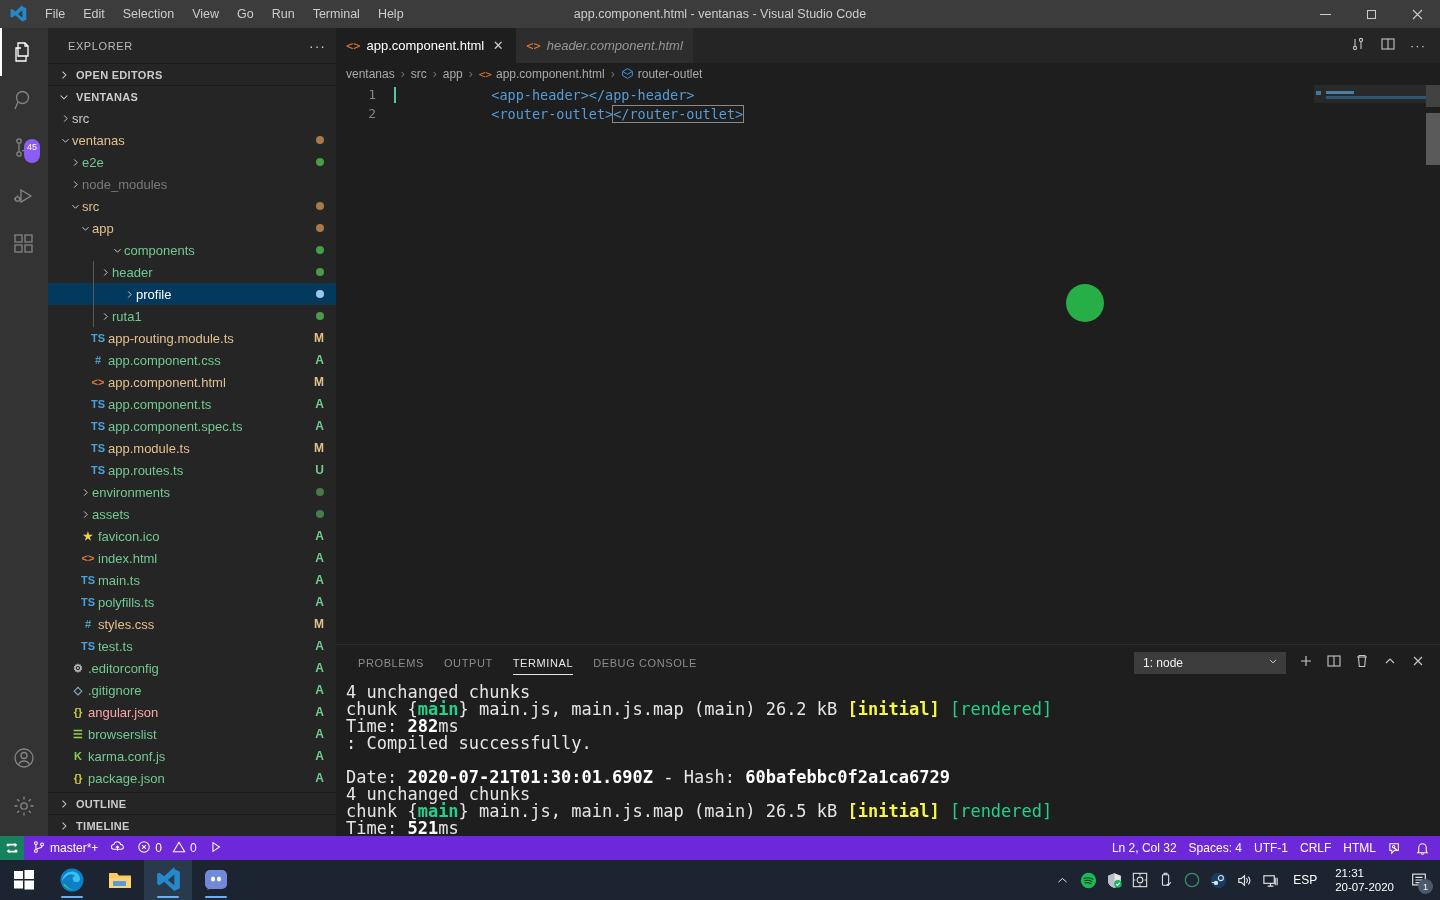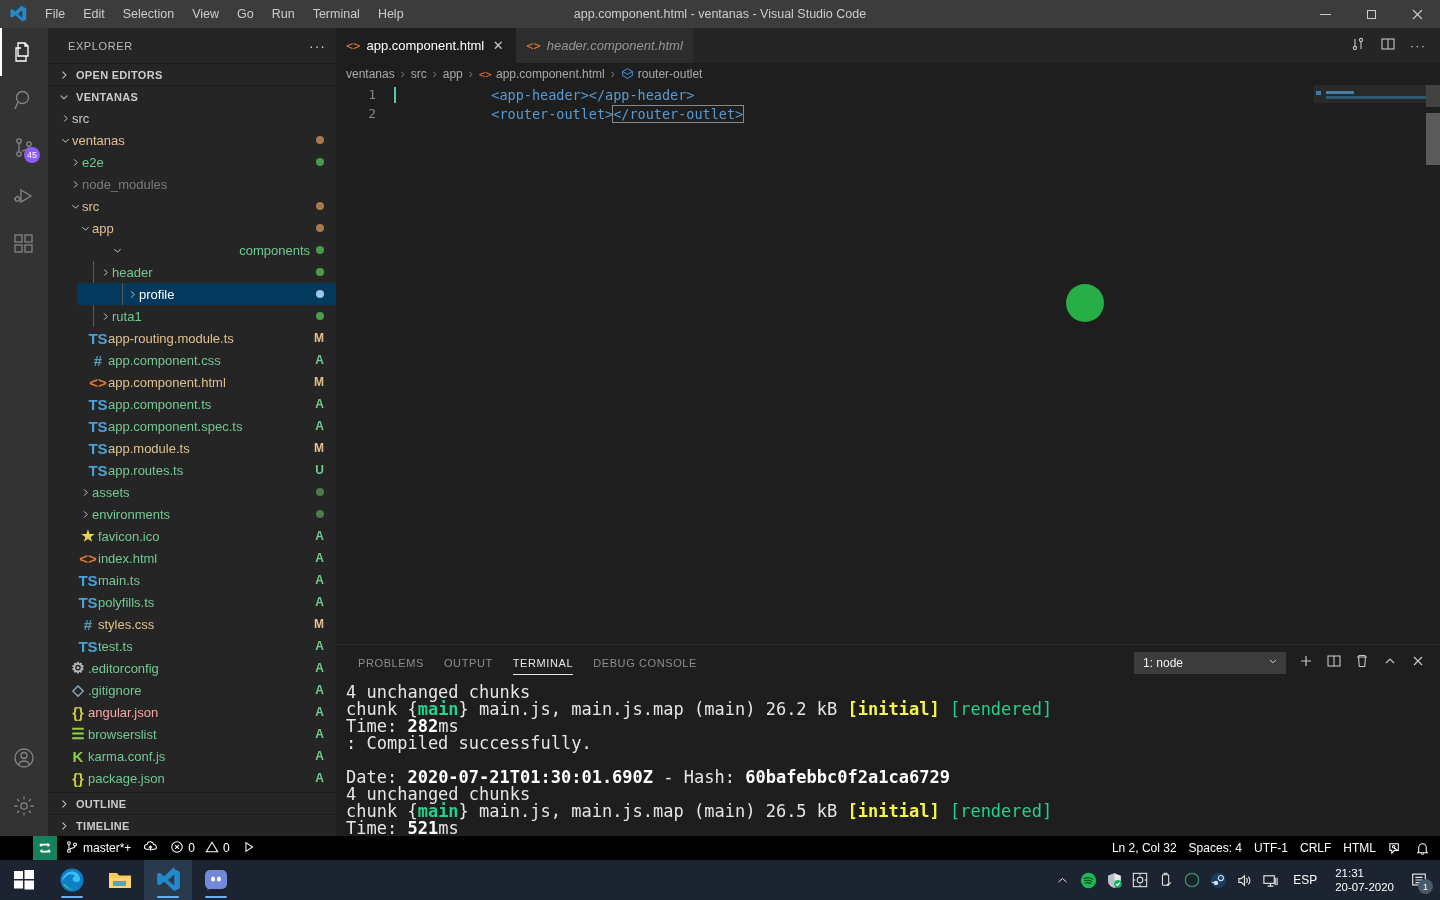--- a/index.html
+++ b/index.html
@@ -35,21 +35,21 @@
   }
   .act-icon {
     width: 48px; height: 48px; display: flex; align-items: center; justify-content: center;
     position: relative; color: #858585; cursor: pointer;
   }
   .act-icon.active { color: #ffffff; }
   .act-icon.active::before {
     content: ""; position: absolute; left: 0; top: 0; width: 2px; height: 48px; background: #ffffff;
   }
   .act-badge {
-    position: absolute; right: 8px; bottom: 9px; min-width: 16px; height: 16px; border-radius: 8px;
+    position: absolute; right: 8px; bottom: 9px; min-width: 16px; height: 24px; border-radius: 8px;
     background: #8b5cf6; color: #fff; font-size: 9px; line-height: 16px; text-align: center; padding: 0 3px;
     font-family: "Liberation Sans", sans-serif;
   }
   .act-spacer { flex: 1; }
 
   
   .sidebar {
     position: absolute; top: 28px; left: 48px; width: 288px; height: 808px;
     background: #252526; color: #cccccc; overflow: hidden;
   }
@@ -64,21 +64,21 @@
     border-top: 1px solid #1b1b1c; cursor: pointer;
   }
   .chev { width: 16px; display: inline-flex; align-items: center; justify-content: center; color: #cccccc; }
   .tree { font-size: 13px; }
   .row {
     height: 22px; display: flex; align-items: center; position: relative;
     white-space: nowrap; cursor: pointer; padding-right: 12px;
   }
   .row.selected { background: #04395e; }
   .row .twisty { width: 14px; display: inline-flex; align-items: center; justify-content: center; color: #cccccc; flex: 0 0 14px; }
-  .row .ficon { width: 20px; display: inline-flex; align-items: center; justify-content: center; flex: 0 0 20px; font-size: 15px; font-weight: bold; }
+  .row .ficon { width: 20px; display: inline-flex; align-items: center; justify-content: center; flex: 0 0 20px; font-size: 11px; font-weight: bold; }
   .row .label { flex: 1; overflow: hidden; text-overflow: ellipsis; }
   .row .badge { font-size: 12px; font-weight: bold; margin-left: 6px; }
   .dot { width: 8px; height: 8px; border-radius: 50%; display: inline-block; }
   .indent-guide {
     position: absolute; top: 0; bottom: 0; width: 1px; background: #585858;
   }
 
   
   .editor-area { position: absolute; top: 28px; left: 336px; width: 1104px; height: 808px; background: #1e1e1e; }
   .tabbar { height: 35px; background: #252526; display: flex; align-items: stretch; position: relative; }
@@ -132,22 +132,22 @@
   }
   .t-white { color: #e5e5e5; }
   .t-bold-white { color: #ffffff; font-weight: bold; }
   .t-green { color: #23d18b; }
   .t-green-b { color: #23d18b; font-weight: bold; }
   .t-yellow-b { color: #f5f543; font-weight: bold; }
   .t-block { display: inline-block; width: 7px; height: 14px; border: 1px solid #cccccc; vertical-align: -2px; }
 
   
   .statusbar {
-    position: absolute; left: 0; top: 836px; width: 1440px; height: 24px; background: #000000;
-    display: flex; align-items: center; color: #ffffff; font-size: 12px; padding-left: 33px;
+    position: absolute; left: 0; top: 836px; width: 1440px; height: 24px; background: #6d28d9;
+    display: flex; align-items: center; color: #ffffff; font-size: 12px;
   }
   .sb-item { height: 24px; display: flex; align-items: center; gap: 4px; padding: 0 6px; cursor: pointer; }
   .sb-right { margin-left: auto; display: flex; align-items: center; }
 
   
   .taskbar {
     position: absolute; left: 0; top: 860px; width: 1440px; height: 40px; background: #1b2430;
     display: flex; align-items: center; color: #ffffff; font-size: 11.5px;
   }
   .tb-icon { width: 48px; height: 40px; display: flex; align-items: center; justify-content: center; position: relative; cursor: pointer; }
@@ -335,40 +335,40 @@
         </div>
         <div class="row" style="padding-left: 30px;">
           <span class="twisty">
             <svg width="11" height="11" viewBox="0 0 16 16" fill="none" stroke="currentColor" stroke-width="1.4">
               <path d="M3.5 6 L8 10.5 L12.5 6"></path>
             </svg>
           </span>
           <span class="label" style="color: rgb(226, 192, 141);">app</span>
           <span class="dot" style="background: rgb(166, 122, 74); margin-left: 6px;"></span>
         </div>
-        <div class="row" style="padding-left: 62px; text-align: right;">
+        <div class="row" style="padding-left: 62px;">
           <span class="twisty">
             <svg width="11" height="11" viewBox="0 0 16 16" fill="none" stroke="currentColor" stroke-width="1.4">
               <path d="M3.5 6 L8 10.5 L12.5 6"></path>
             </svg>
           </span>
           <span class="label" style="color: rgb(115, 201, 145);">components</span>
           <span class="dot" style="background: rgb(74, 156, 74); margin-left: 6px;"></span>
         </div>
         <div class="row" style="padding-left: 50px;">
           <span class="indent-guide" style="left: 45px;"></span>
           <span class="twisty">
             <svg width="11" height="11" viewBox="0 0 16 16" fill="none" stroke="currentColor" stroke-width="1.4">
               <path d="M6 3.5 L10.5 8 L6 12.5"></path>
             </svg>
           </span>
           <span class="label" style="color: rgb(115, 201, 145);">header</span>
           <span class="dot" style="background: rgb(74, 156, 74); margin-left: 6px;"></span>
         </div>
-        <div class="row selected" style="padding-left: 48px; margin-left: 29px;">
+        <div class="row selected" style="padding-left: 74px;">
           <span class="indent-guide" style="left: 45px;"></span>
           <span class="twisty">
             <svg width="11" height="11" viewBox="0 0 16 16" fill="none" stroke="currentColor" stroke-width="1.4">
               <path d="M6 3.5 L10.5 8 L6 12.5"></path>
             </svg>
           </span>
           <span class="label" style="color: rgb(255, 255, 255);">profile</span>
           <span class="dot" style="background: rgb(156, 197, 232); margin-left: 6px;"></span>
         </div>
         <div class="row" style="padding-left: 50px;">
@@ -415,30 +415,30 @@
           <span class="ficon" style="color: rgb(74, 162, 216);">TS</span>
           <span class="label" style="color: rgb(115, 201, 145);">app.routes.ts</span>
           <span class="badge" style="color: rgb(115, 201, 145);">U</span>
         </div>
         <div class="row" style="padding-left: 30px;">
           <span class="twisty">
             <svg width="11" height="11" viewBox="0 0 16 16" fill="none" stroke="currentColor" stroke-width="1.4">
               <path d="M6 3.5 L10.5 8 L6 12.5"></path>
             </svg>
           </span>
+          <span class="label" style="color: rgb(115, 201, 145);">environments</span>
+          <span class="dot" style="background: rgb(74, 122, 74); margin-left: 6px;"></span>
+        </div>
+        <div class="row" style="padding-left: 30px;">
+          <span class="twisty">
+            <svg width="11" height="11" viewBox="0 0 16 16" fill="none" stroke="currentColor" stroke-width="1.4">
+              <path d="M6 3.5 L10.5 8 L6 12.5"></path>
+            </svg>
+          </span>
           <span class="label" style="color: rgb(115, 201, 145);">assets</span>
-          <span class="dot" style="background: rgb(74, 122, 74); margin-left: 6px;"></span>
-        </div>
-        <div class="row" style="padding-left: 30px;">
-          <span class="twisty">
-            <svg width="11" height="11" viewBox="0 0 16 16" fill="none" stroke="currentColor" stroke-width="1.4">
-              <path d="M6 3.5 L10.5 8 L6 12.5"></path>
-            </svg>
-          </span>
-          <span class="label" style="color: rgb(115, 201, 145);">environments</span>
           <span class="dot" style="background: rgb(74, 122, 74); margin-left: 6px;"></span>
         </div>
         <div class="row" style="padding-left: 30px;">
           <span class="ficon" style="color: rgb(232, 212, 77);">★</span>
           <span class="label" style="color: rgb(115, 201, 145);">favicon.ico</span>
           <span class="badge" style="color: rgb(115, 201, 145);">A</span>
         </div>
         <div class="row" style="padding-left: 30px;">
           <span class="ficon" style="color: rgb(227, 121, 51);">&lt;&gt;</span>
           <span class="label" style="color: rgb(115, 201, 145);">index.html</span>

